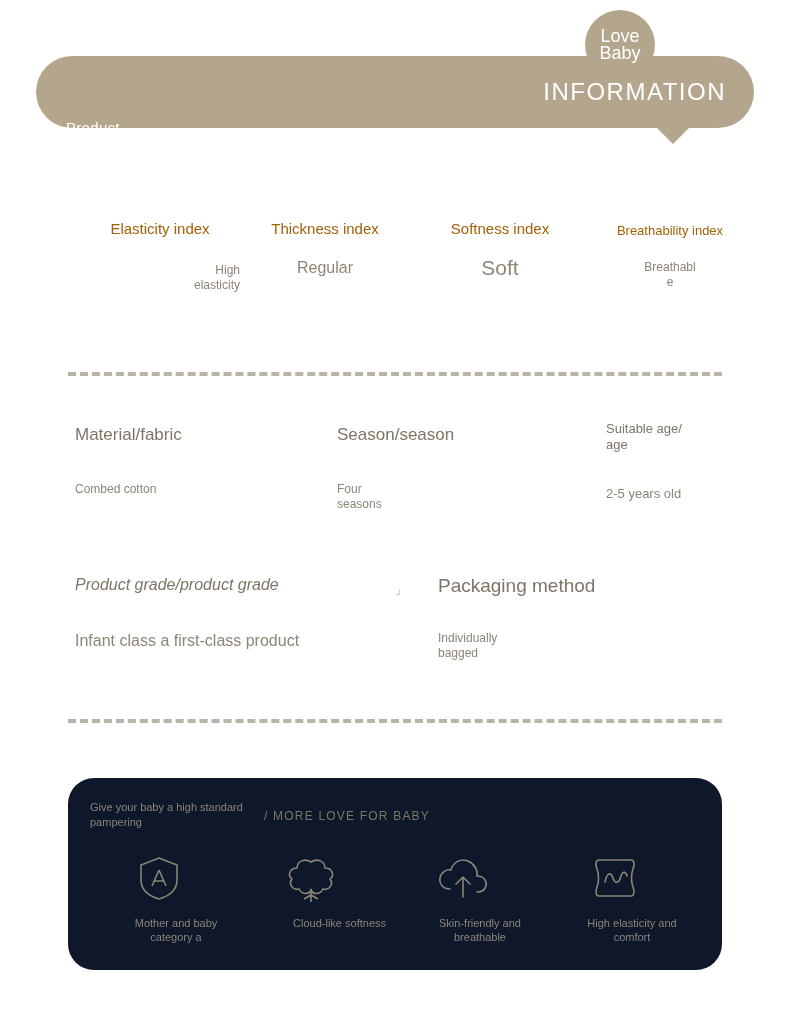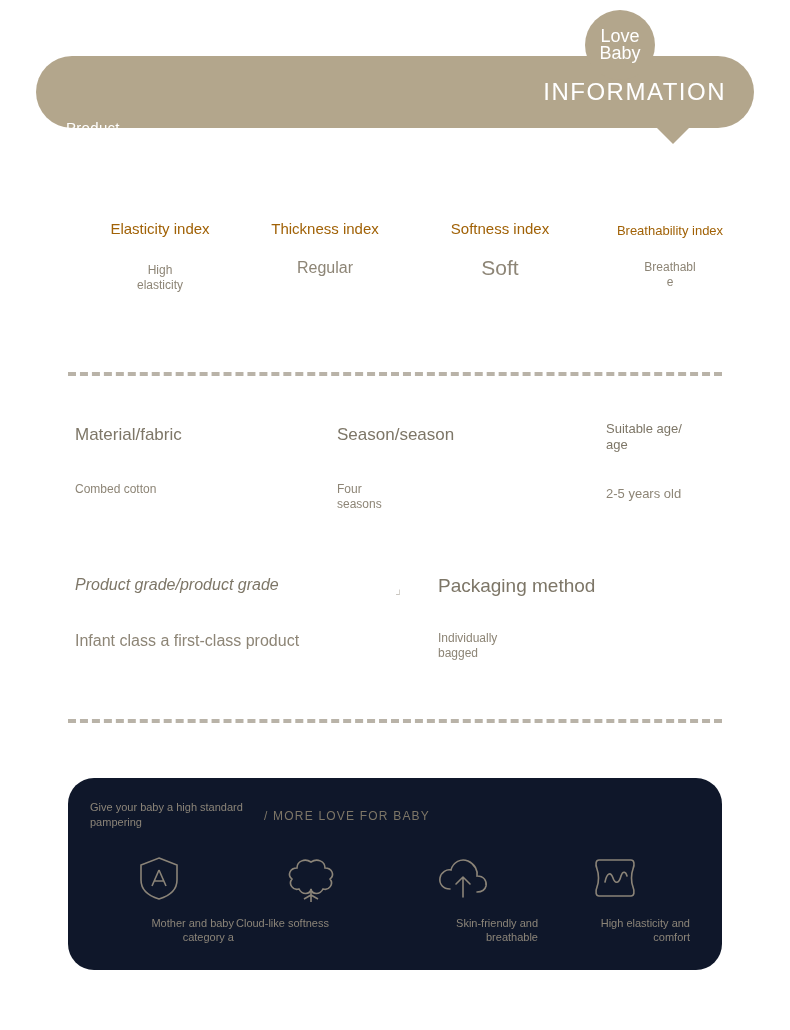--- a/index.html
+++ b/index.html
@@ -76,21 +76,21 @@
   .idx .title {
     color: #a16207;
   }
   .idx .value {
     color: #8d8576;
     margin-top: 26px;
   }
 
   .idx1 { left: 20px;  top: 15px; width: 160px; }
   .idx1 .title { font-size: 15px; }
-  .idx1 .value { font-size: 12px; line-height: 15px; }
+  .idx1 .value { font-size: 12px; line-height: 15px; text-align: right; }
 
   .idx2 { left: 185px; top: 15px; width: 160px; }
   .idx2 .title { font-size: 15px; }
   .idx2 .value { font-size: 16px; margin-top: 22px; }
 
   .idx3 { left: 360px; top: 15px; width: 160px; }
   .idx3 .title { font-size: 15px; }
   .idx3 .value { font-size: 21px; margin-top: 19px; }
 
   .idx4 { left: 530px; top: 18px; width: 160px; }
@@ -206,22 +206,22 @@
     margin-top: 10px;
     font-size: 11px;
     line-height: 14px;
     color: #8b8478;
   }
   .f1 { left: 16px; }
   .f2 { left: 168px; }
   .f3 { left: 320px; }
   .f4 { left: 472px; }
 
-  .f1 .cap, .f3 .cap, .f4 .cap { text-align: right; padding-left: 34px; }
-  .f2 .cap { text-align: left; }
+  .f1 .cap, .f3 .cap, .f4 .cap { text-align: center; padding-left: 34px; }
+  .f2 .cap { text-align: right; }
 </style>
 </head>
 <body>
 
 <div class="banner-wrap">
   <div class="banner">
     <div class="banner-left">
       <div>Product</div>
       <div>information</div>
     </div>

